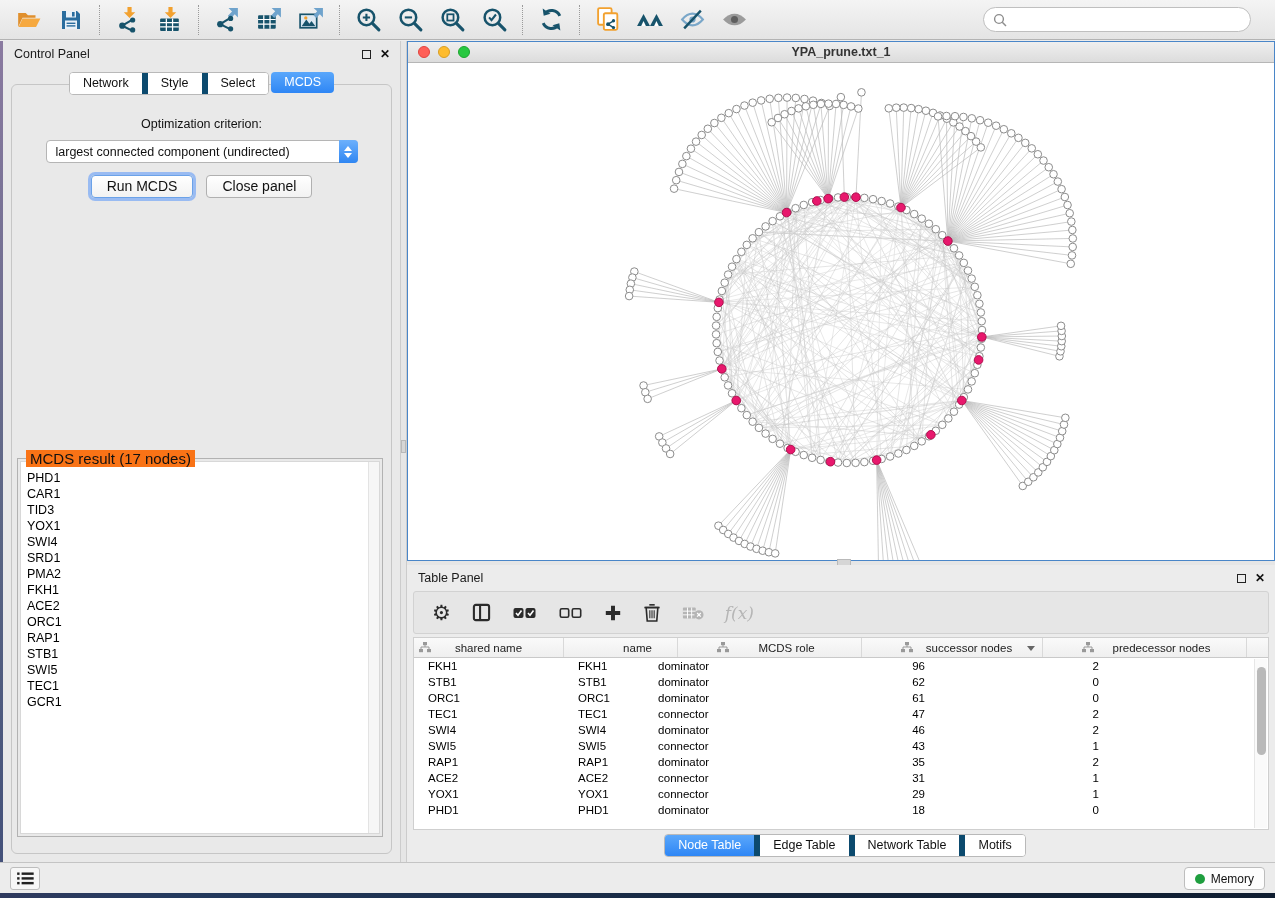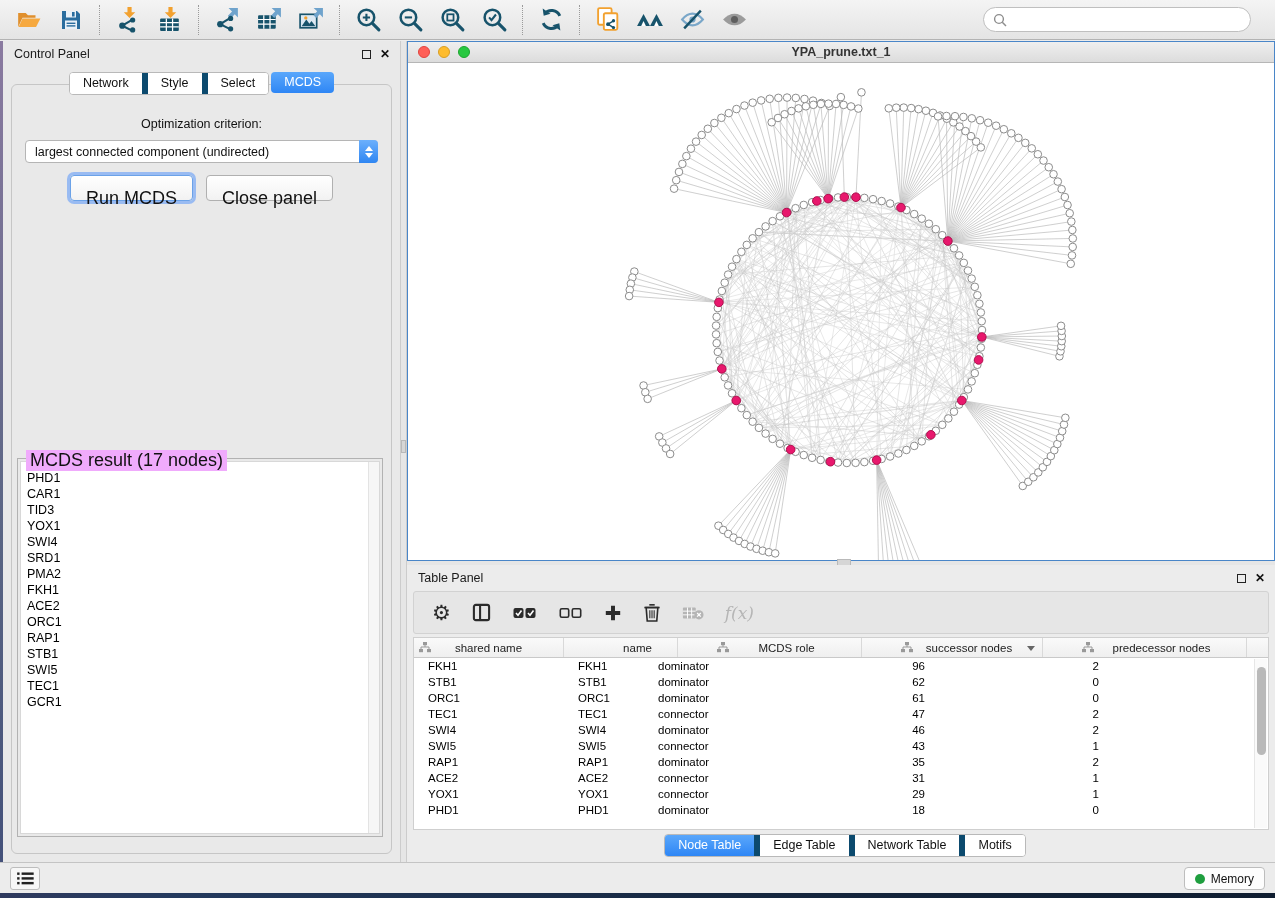--- a/index.html
+++ b/index.html
@@ -33,32 +33,32 @@
   .cp-tabs { position:absolute; left:0; top:31px; width:100%; display:flex; justify-content:center; z-index:3; }
   .seg-group { display:flex; background:#fff; border:1px solid #b9b9b9; border-radius:4px; overflow:hidden; }
   .seg-tab { padding:0 13px; height:21px; line-height:21px; font-size:12.5px; color:#111; background:#fff; border-left:6px solid #0c4a6e; }
   .seg-tab:first-child { border-left:none; }
   .seg-tab.active { background:linear-gradient(#5aa7fb,#2e86f5); color:#fff; border-left:none; border-radius:4px; }
   .cp-tabs .active-wrap { margin-left:2px; }
 
   .cp-body { position:absolute; left:8px; right:8px; top:43px; bottom:8px;
     border:1px solid #c6c6c6; border-radius:6px; background:#e9e9e9; }
   .opt-label { text-align:center; font-size:12.5px; margin-top:32px; color:#111; }
-  .dropdown { margin:9px auto 0; width:353px; height:23px; background:#fff; border:1px solid #b5b5b5;
+  .dropdown { margin:9px auto 0; width:312px; height:23px; background:#fff; border:1px solid #b5b5b5;
     border-radius:4px; display:flex; align-items:center; position:relative; }
   .dropdown .dd-text { flex:1; font-size:12.5px; padding-left:9px; color:#111; white-space:nowrap; overflow:hidden; }
   .dd-stepper { width:19px; height:23px; margin:-1px -1px -1px 0; border-radius:0 4px 4px 0;
     background:linear-gradient(#6cb0fc,#2f86f2); display:flex; flex-direction:column; align-items:center; justify-content:center; gap:2px; }
   .btn-row { display:flex; justify-content:center; gap:13px; margin-top:12px; }
-  .push-btn { height:23px; padding:12px 15px; background:linear-gradient(#ffffff,#f2f2f2); border:1px solid #b0b0b0;
-    border-radius:4px; font-size:18px; color:#111; line-height:21px; }
+  .push-btn { height:23px; padding:0 15px; background:linear-gradient(#ffffff,#f2f2f2); border:1px solid #b0b0b0;
+    border-radius:4px; font-size:14px; color:#111; line-height:21px; }
   .push-btn.focused { box-shadow:0 0 0 3px rgba(88,150,250,.55); border-color:#6ba2e8; }
 
   .groupbox { position:absolute; left:5px; right:8px; top:373px; bottom:16px; border:1px solid #b2b2b2; }
-  .legend { position:absolute; top:-9px; left:8px; background:#f0abfc; padding:0 4px; font-size:18px; color:#111; z-index:2; }
+  .legend { position:absolute; top:-9px; left:8px; background:#f97316; padding:0 4px; font-size:15px; color:#111; z-index:2; }
   .listbox { position:absolute; left:2px; right:2px; top:2px; bottom:2px; background:#fff; border:1px solid #d8d8d8; padding-top:8px; overflow:hidden; }
   .listbox .track { position:absolute; right:0; top:0; bottom:0; width:11px; background:#f6f6f6; border-left:1px solid #e3e3e3; }
   .list-item { font-size:12.5px; line-height:16px; padding-left:6px; color:#000; }
 
   
   .v-splitter { position:absolute; left:400px; top:41px; width:7px; height:821px; background:#e6e6e6;
     border-left:1px solid #cccccc; border-right:1px solid #cccccc; }
   .v-splitter .grip { position:absolute; left:0; top:399px; width:5px; height:13px; background:#d6d6d6; border:1px solid #b9b9b9; }
   .h-splitter { position:absolute; left:407px; top:561px; width:868px; height:4px; background:#e6e6e6; }
   .h-splitter .grip { position:absolute; left:430px; top:-2px; width:14px; height:7px; background:#d6d6d6; border:1px solid #b9b9b9; }

